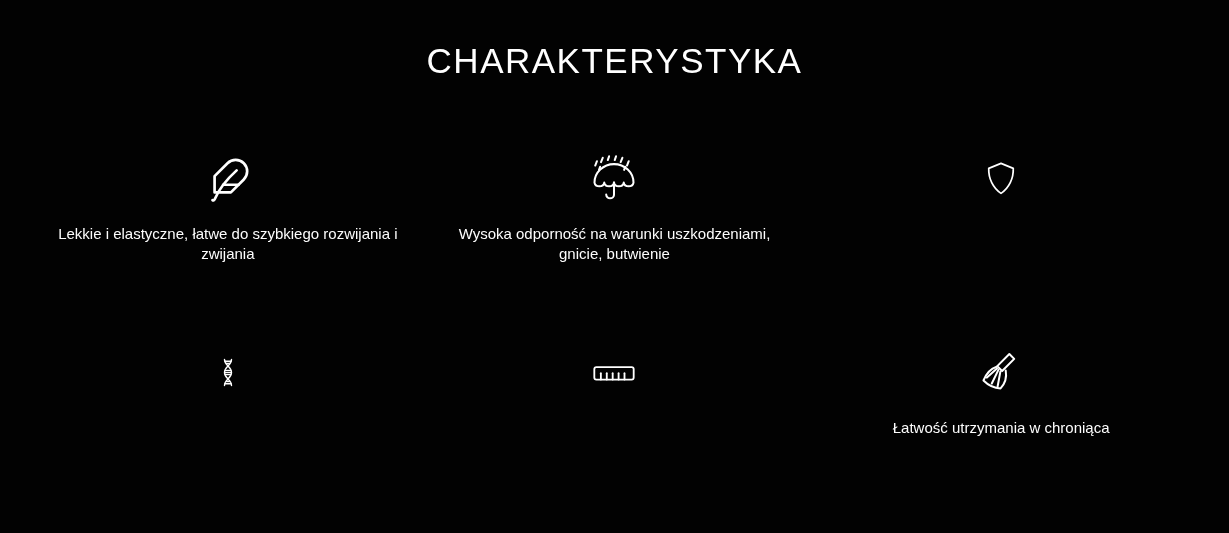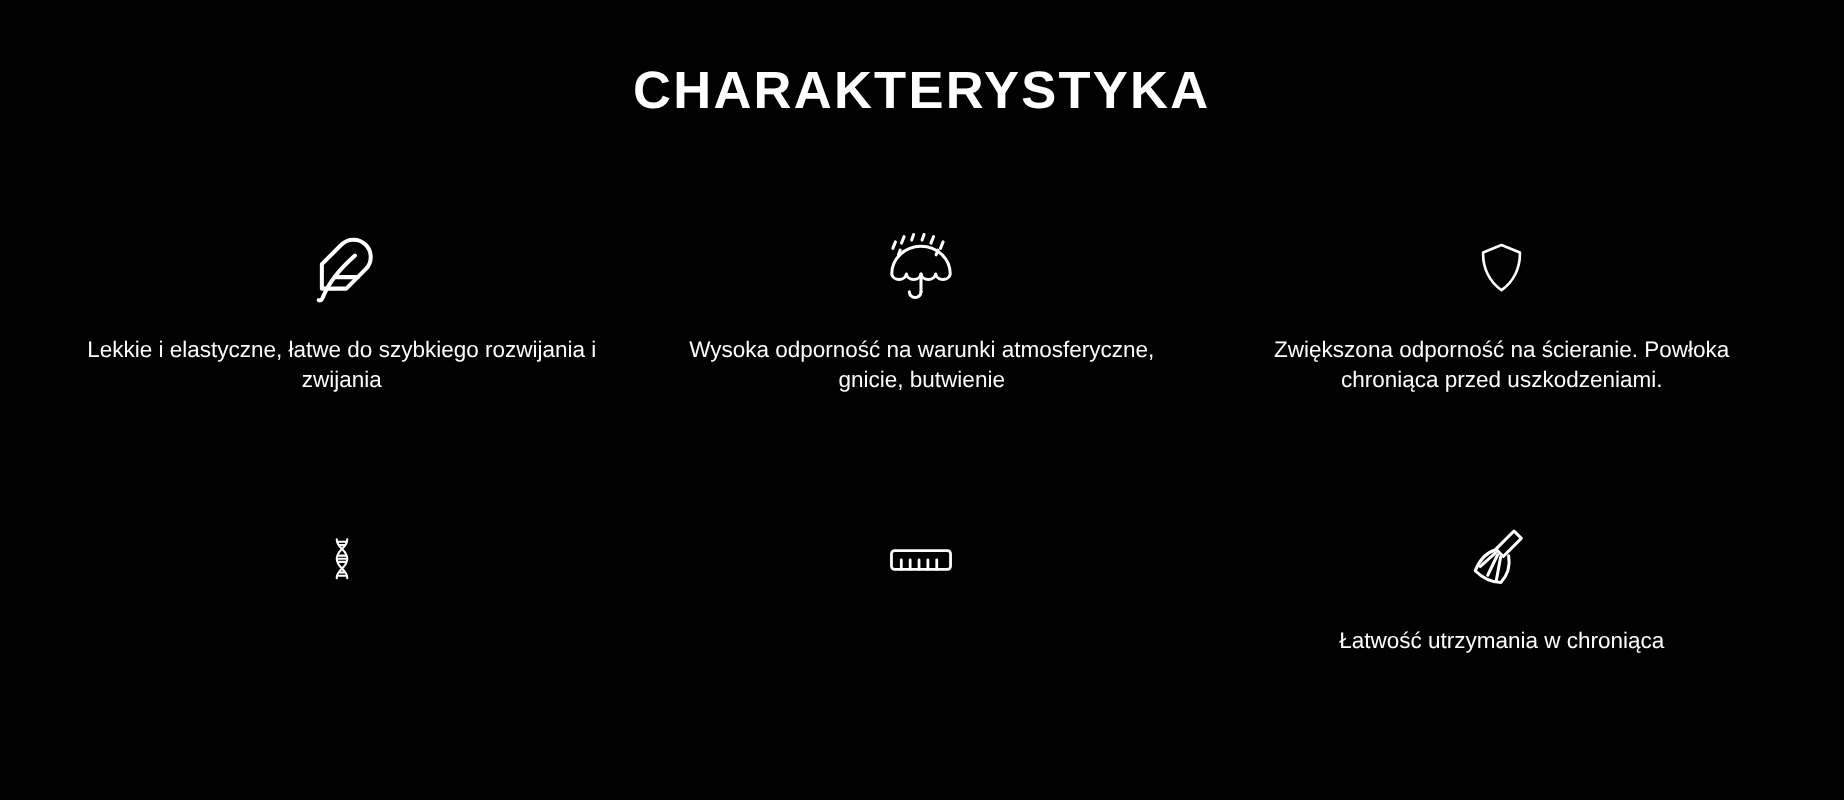--- a/index.html
+++ b/index.html
@@ -11,21 +11,21 @@
     font-family: "Liberation Sans", "DejaVu Sans", sans-serif;
   }
   .section {
     width: 100%;
     height: 100%;
     padding-top: 40px;
   }
   .section-title {
     color: #ffffff;
     font-size: 35px;
-    font-weight: 700;
+    font-weight: 400;
     letter-spacing: 1.5px;
     text-align: center;
     line-height: 42px;
   }
   .features-grid {
     width: 1160px;
     margin: 68px auto 0;
     display: grid;
     grid-template-columns: repeat(3, 1fr);
     row-gap: 64px;
@@ -84,30 +84,29 @@
           <line x1="19.4" y1="0.8" x2="18.5" y2="3.4"></line>
           <line x1="23.8" y1="1.8" x2="22.6" y2="4.8"></line>
           <line x1="28.2" y1="4.2" x2="27.0" y2="7.2"></line>
           <line x1="8.4" y1="8.0" x2="7.6" y2="10.2"></line>
           <line x1="25.8" y1="8.0" x2="25.0" y2="10.2"></line>
           <path d="M4.5 19 A13.5 12.8 0 0 1 31.5 19 A3.4 2.9 0 0 1 24.75 19 A3.4 2.9 0 0 1 18 19 A3.4 2.9 0 0 1 11.25 19 A3.4 2.9 0 0 1 4.5 19 Z"></path>
           <line x1="18" y1="19" x2="18" y2="27.2"></line>
           <path d="M18 27.2 a2.7 2.7 0 0 1 -5.4 0"></path>
         </svg>
       </div>
-      <p>Wysoka odporność na warunki atmosferyczne, gnicie, butwienie</p>
+      <p>Wysoka odporność na warunki uszkodzeniami, gnicie, butwienie</p>
     </div>
 
     <div class="feature">
       <div class="icon-box">
         <svg width="40" height="50" viewBox="0 0 32 30">
           <path d="M16 2.5 L25.8 6.5 C26.1 14.6 22.4 22.2 16 26.5 C9.6 22.2 5.9 14.6 6.2 6.5 Z"></path>
         </svg>
       </div>
-      <p>Zwiększona odporność na ścieranie. Powłoka chroniąca przed uszkodzeniami.</p>
     </div>
 
     <div class="feature">
       <div class="icon-box">
         <svg width="32" height="46" viewBox="0 0 32 32">
           <path d="M12.5 2.5 C12.5 9 19.5 9 19.5 15.5 C19.5 22 12.5 22 12.5 28.5"></path>
           <path d="M19.5 2.5 C19.5 9 12.5 9 12.5 15.5 C12.5 22 19.5 22 19.5 28.5"></path>
           <line x1="13.1" y1="4.2" x2="18.9" y2="4.2"></line>
           <line x1="14.5" y1="6.4" x2="17.5" y2="6.4"></line>
           <line x1="13.3" y1="13.4" x2="18.7" y2="13.4"></line>

